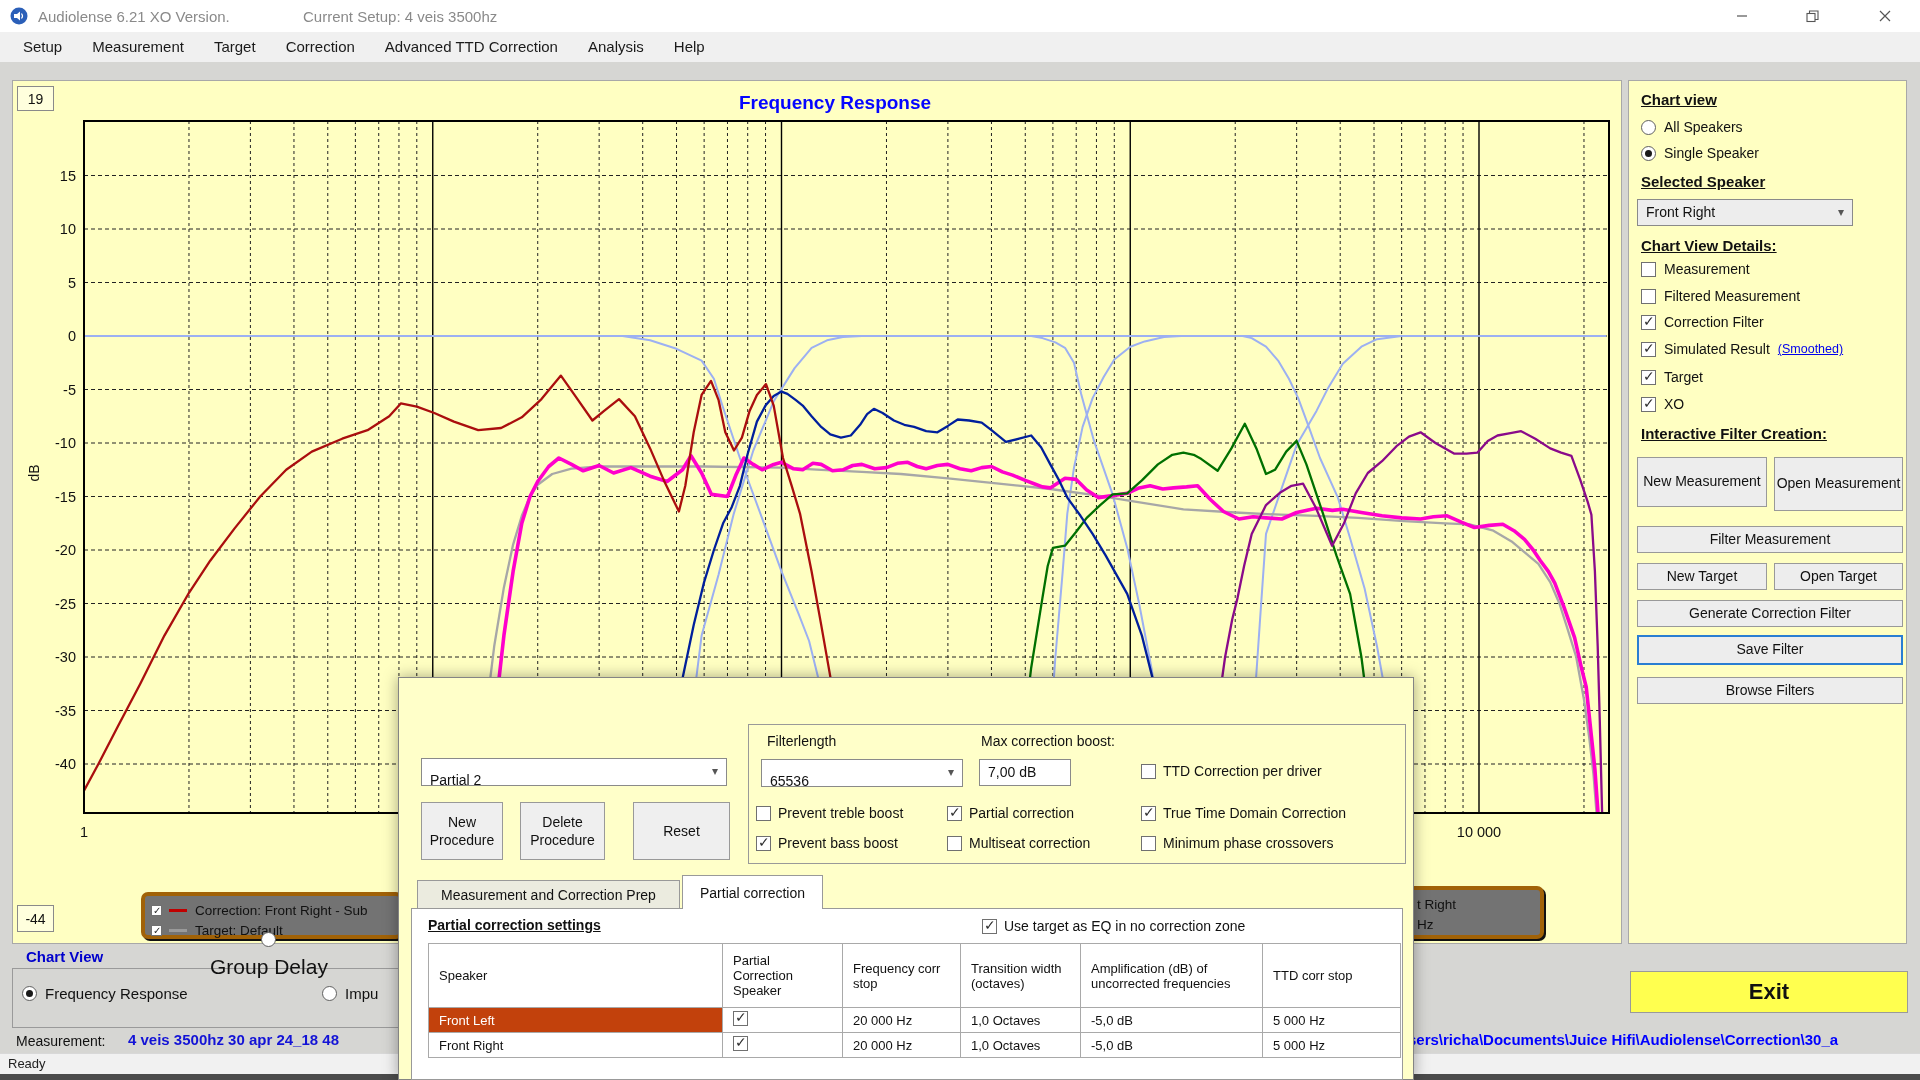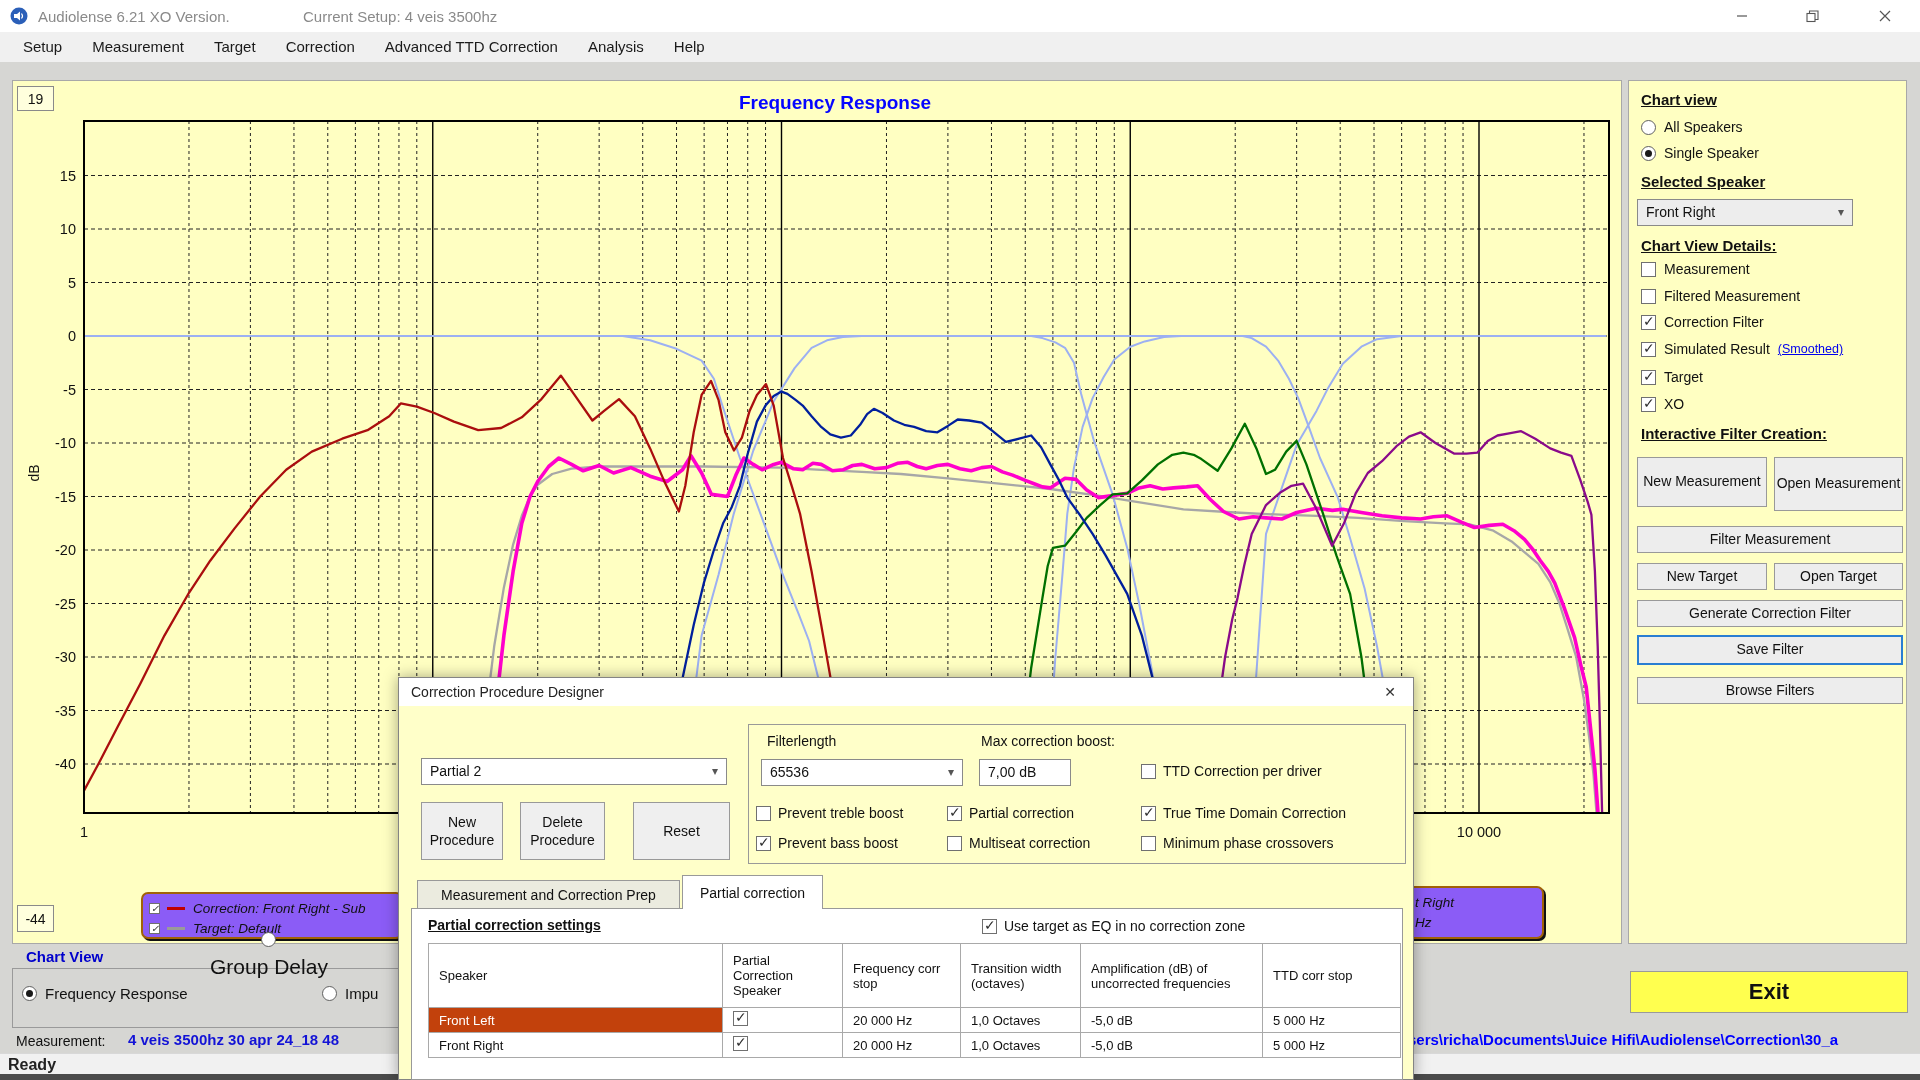--- a/index.html
+++ b/index.html
@@ -16,21 +16,21 @@
 
   .menubar { position:absolute; left:0; top:32px; width:1920px; height:30px; background:#f0f0f0; display:flex; align-items:center; }
   .menubar .mitem { padding:0 15px; font-size:15px; color:#1a1a1a; height:30px; line-height:30px; cursor:default; }
   .menubar .mitem:first-child { margin-left:8px; }
 
   
   .chart-panel { position:absolute; left:12px; top:80px; width:1610px; height:864px; background:#ffffc2; border:1px solid #a8a8a8; }
   .corner-box { position:absolute; border:1px solid #8a8a8a; background:#ffffdd; font-size:14px; text-align:center; line-height:24px; color:#111; }
   .box-top { left:4px; top:5px; width:37px; height:25px; }
   .box-bottom { left:4px; top:824px; width:37px; height:27px; line-height:26px; }
-  .legend { position:absolute; background:#8b5cf6; border:2px solid #a16207; border-radius:7px; box-shadow:2px 2px 0 #111; font-size:13.5px;font-style:italic; }
+  .legend { position:absolute; background:#737373; border:4px solid #a16207; border-radius:7px; box-shadow:2px 2px 0 #111; font-size:13.5px; }
   .legend1 { left:128px; top:811px; width:262px; height:47px; padding:4px 6px; }
   .legend2 { left:1390px; top:805px; width:141px; height:53px; padding:5px 10px; line-height:20px; }
   .legend-row { display:flex; align-items:center; height:20px; }
   .legend-dash { width:18px; height:3px; margin:0 8px 0 7px; }
 
   
   .sidebar { position:absolute; left:1628px; top:80px; width:279px; height:864px; background:#ffffc2; border:1px solid #a8a8a8; font-size:14px; }
   .sb-h { position:absolute; left:12px; font-size:15px; font-weight:bold; text-decoration:underline; }
   .row-ctl { position:absolute; display:flex; align-items:center; gap:8px; }
   .combo { background:#ededed; border:1px solid #8a8a8a; position:absolute; font-size:14px; padding:4px 8px; }
@@ -48,31 +48,31 @@
   .cb.small.checked::after { font-size:10px; top:-1px; }
   .rb { width:15px; height:15px; min-width:15px; background:#fff; border:1px solid #606060; border-radius:50%; position:relative; display:inline-block; }
   .rb.checked::after { content:""; position:absolute; left:3px; top:3px; width:7px; height:7px; border-radius:50%; background:#1a1a1a; }
 
   
   .chart-view-label { position:absolute; left:26px; top:948px; font-size:15px; font-weight:bold; color:#0000cc; }
   .view-groupbox { position:absolute; left:12px; top:968px; width:390px; height:60px; border:1px solid #9a9a9a; }
   .meas-label { position:absolute; left:16px; top:1033px; font-size:14px; color:#111; }
   .meas-value { position:absolute; left:128px; top:1031px; font-size:15px; font-weight:bold; color:#1313d6; }
   .statusbar { position:absolute; left:0; top:1053px; width:1920px; height:21px; background:#f1f1f1; border-top:1px solid #d8d8d8; }
-  .ready { position:absolute; left:8px; top:2px; font-size:16px; color:#222;font-weight:bold; }
+  .ready { position:absolute; left:8px; top:2px; font-size:13px; color:#222; }
   .path-text { position:absolute; left:1408px; top:1031px; font-size:15px; font-weight:bold; color:#0000ff; white-space:nowrap; }
   .taskbar-strip { position:absolute; left:0; top:1074px; width:1920px; height:6px; background:#4b4b4b; }
 
   
   .dialog { position:absolute; left:398px; top:677px; width:1016px; height:403px; background:#ffffc9; border:1px solid #848484; box-shadow:0 0 14px rgba(0,0,0,.35); }
   .dlg-titlebar { position:absolute; left:0; top:0; width:100%; height:28px; background:#ffffff; }
   .dlg-title { position:absolute; left:12px; top:6px; font-size:14px; color:#222; }
   .dlg-close { position:absolute; right:0; top:0; width:46px; height:28px; display:flex; align-items:center; justify-content:center; color:#333; font-size:14px; }
   .dlg-label-bold { position:absolute; font-size:15px; font-weight:bold; }
-  .dlg-combo { position:absolute; background:#fff; border:1px solid #8a8a8a; font-size:14px; padding:4px 8px; }
+  .dlg-combo { position:absolute; background:#fff; border:1px solid #8a8a8a; font-size:14px; padding:13px 8px; }
   .dlg-combo .arr { position:absolute; right:8px; top:5px; color:#555; font-size:12px; }
   .dlg-input { position:absolute; background:#fff; border:1px solid #8a8a8a; font-size:14px; padding:4px 8px; }
   .dlg-btn { position:absolute; background:#efefef; border:1px solid #999; font-size:14px; display:flex; align-items:center; justify-content:center; text-align:center; line-height:1.3; }
   .gbox { position:absolute; left:349px; top:46px; width:658px; height:140px; border:1px solid #999; }
   .gb-label { position:absolute; font-size:14px; }
   .opt { position:absolute; display:flex; align-items:center; gap:7px; font-size:14px; white-space:nowrap; }
   .tab { position:absolute; border:1px solid #999; font-size:14px; display:flex; align-items:center; justify-content:center; }
   .tab.inactive { left:18px; top:202px; width:263px; height:29px; background:#ebebdf; }
   .tab.active { left:283px; top:197px; width:141px; height:34px; background:#ffffff; border-bottom:none; z-index:3; }
   .tab-content { position:absolute; left:12px; top:230px; width:992px; height:172px; background:#ffffff; border:1px solid #999; }
@@ -311,24 +311,20 @@
   </div>
 <span class="meas-label">Measurement:</span>
 <span class="meas-value">4 veis 3500hz 30 apr 24_18 48</span>
 <div class="statusbar">
   <span class="ready">Ready</span>
 </div>
 <div class="path-text">sers\richa\Documents\Juice Hifi\Audiolense\Correction\30_a</div>
 <div class="taskbar-strip"></div>
 
 <div class="dialog">
-  <div class="dlg-titlebar">
-    <span class="dlg-title">Correction Procedure Designer</span>
-    <span class="dlg-close">✕</span>
-  </div>
 
   <div class="dlg-label-bold" style="left:24px; top:49px;margin-top:29px;">Procedure Name</div>
   <div class="dlg-combo" style="left:22px; top:80px; width:306px; height:27px;">
     <span>Partial 2</span>
     <span class="arr">▾</span>
   </div>
   <div class="dlg-btn" style="left:22px; top:124px; width:82px; height:58px;">New Procedure</div>
   <div class="dlg-btn" style="left:121px; top:124px; width:85px; height:58px;">Delete Procedure</div>
   <div class="dlg-btn" style="left:234px; top:124px; width:97px; height:58px;">Reset</div>
 

